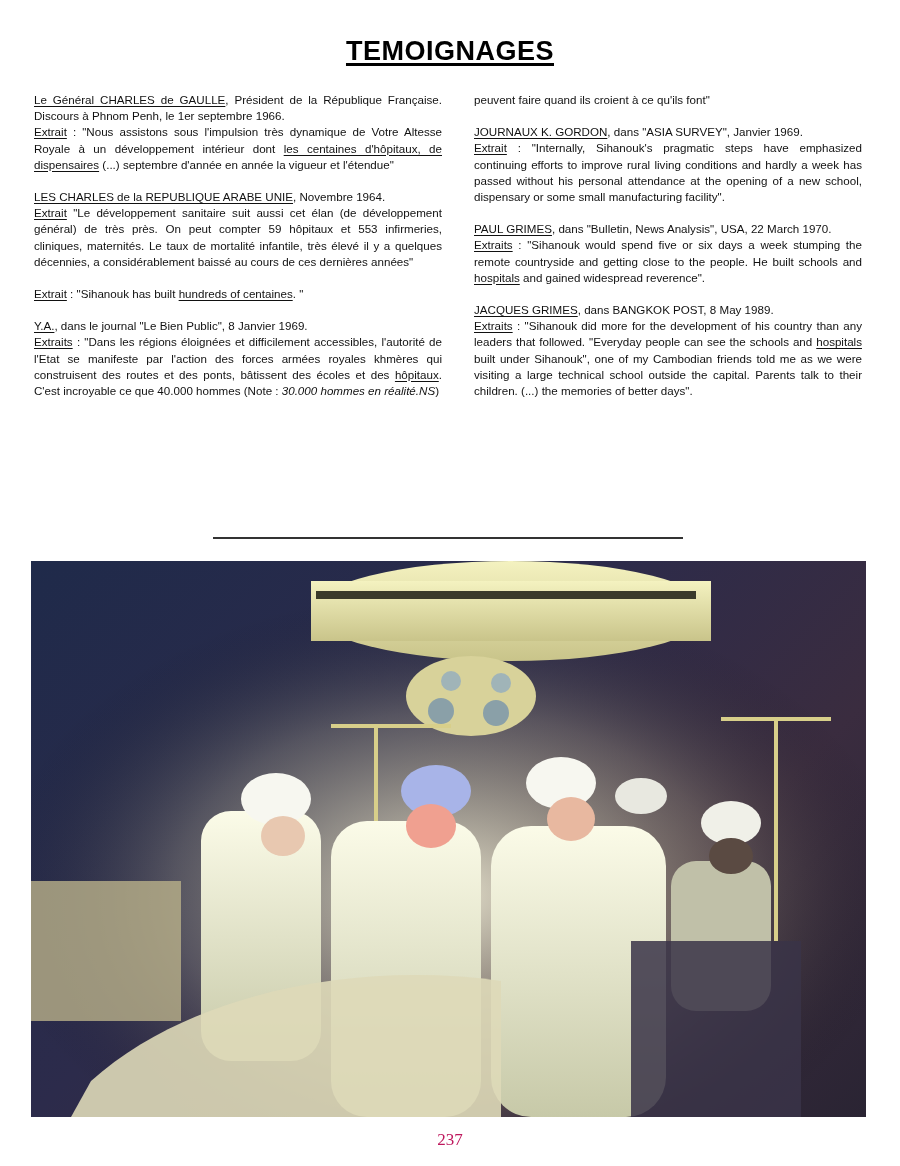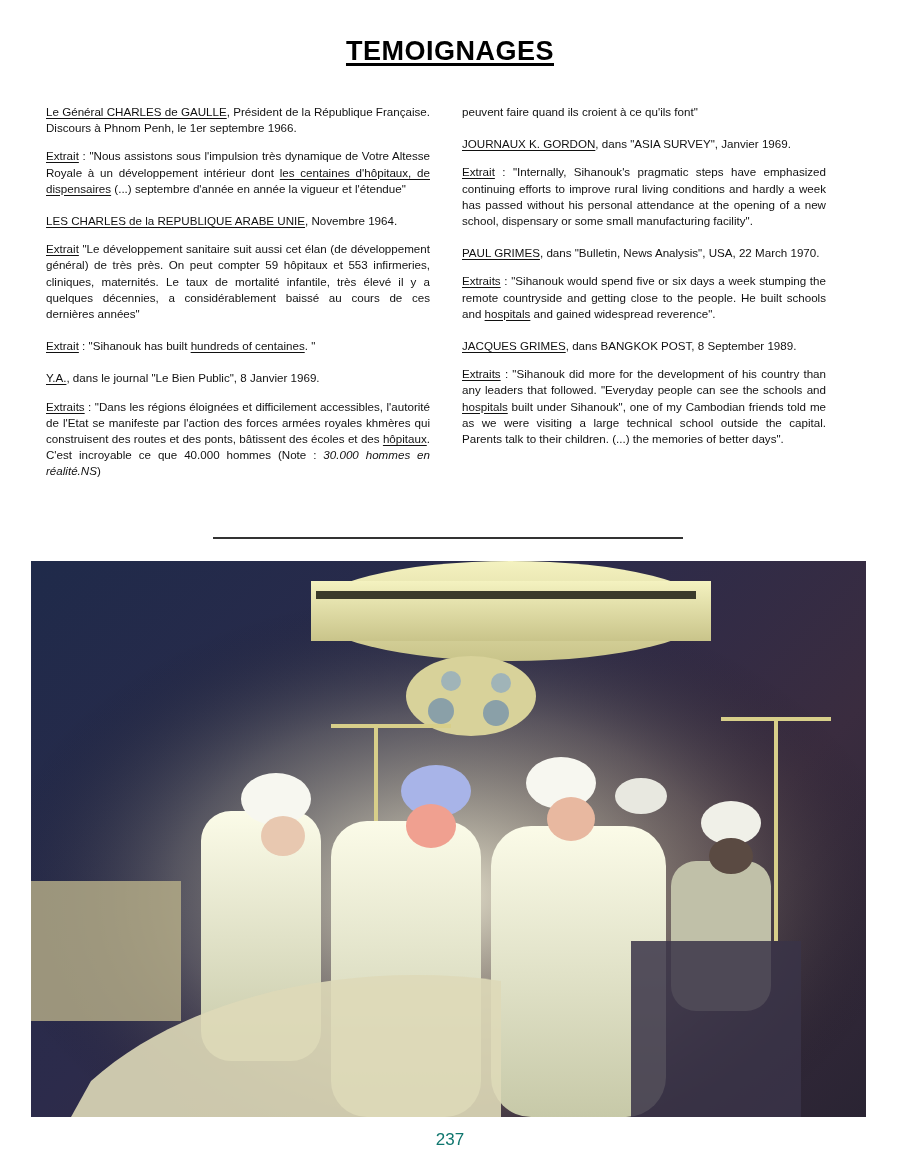--- a/index.html
+++ b/index.html
@@ -4,30 +4,30 @@
 <style>
   html, body { margin: 0; padding: 0; background: #ffffff; }
   body { width: 900px; height: 1166px; position: relative; overflow: hidden;
          font-family: "Liberation Sans", sans-serif; color: #111; }
   .title { position: absolute; top: 36px; left: 0; width: 900px; text-align: center;
            font-family: "Liberation Sans", sans-serif; font-weight: 900; font-size: 27px;
            letter-spacing: 0.5px; text-decoration: underline; text-decoration-thickness: 3px;
            text-underline-offset: 3px; color: #000; }
   .col { position: absolute; top: 92px; font-size: 11.6px; line-height: 16.2px; text-align: justify; }
   .col.left { left: 34px; width: 408px; }
-  .col.right { left: 450px; width: 388px; }
+  .col.right { left: 474px; width: 388px; }
   .entry { margin: 0 0 16px 0; }
-  .entry p { margin: 12px; }
+  .entry p { margin: 0; }
   .u { text-decoration: underline; text-underline-offset: 2px; }
   .it { font-style: italic; }
   .rule { position: absolute; top: 537px; left: 213px; width: 470px; height: 2px; background: #333; }
   .photo { position: absolute; top: 561px; left: 31px; width: 835px; height: 556px; overflow: hidden;
            background: linear-gradient(135deg, #1f2a4a 0%, #2c2b4b 40%, #3a2c3f 70%, #2a2433 100%); }
   .photo svg { width: 100%; height: 100%; display: block; }
-  .pagenum { position: absolute; top: 1130px; left: 0; width: 900px; text-align: center; font-size: 17px; color: #0f766e; }
+  .pagenum { position: absolute; top: 1130px; left: 0; width: 900px; text-align: center; font-size: 17px; color: #be185d; font-family: Liberation Serif, serif; }
 </style>
 </head>
 <body>
 
 <div class="title">TEMOIGNAGES</div>
 
 <div class="col left">
   <div class="entry">
     <p><span class="u">Le Général CHARLES de GAULLE</span><span>, Président de la République Française. Discours à Phnom Penh, le 1er septembre 1966.</span></p>
     <p><span class="u">Extrait</span><span> : </span><span>"Nous assistons sous l'impulsion très dynamique de Votre Altesse Royale à un développement intérieur dont </span><span class="u">les centaines d'hôpitaux, de dispensaires</span><span> (...) septembre d'année en année la vigueur et l'étendue"</span></p>
@@ -51,21 +51,21 @@
   </div>
   <div class="entry">
     <p><span class="u">JOURNAUX K. GORDON</span><span>, dans "ASIA SURVEY", Janvier 1969.</span></p>
     <p><span class="u">Extrait</span><span> : </span><span>"Internally, Sihanouk's pragmatic steps have emphasized continuing efforts to improve rural living conditions and hardly a week has passed without his personal attendance at the opening of a new school, dispensary or some small manufacturing facility".</span></p>
   </div>
   <div class="entry">
     <p><span class="u">PAUL GRIMES</span><span>, dans "Bulletin, News Analysis", USA, 22 March 1970.</span></p>
     <p><span class="u">Extraits</span><span> : </span><span>"Sihanouk would spend five or six days a week stumping the remote countryside and getting close to the people. He built schools and </span><span class="u">hospitals</span><span> and gained widespread reverence".</span></p>
   </div>
   <div class="entry">
-    <p><span class="u">JACQUES GRIMES</span><span>, dans BANGKOK POST, 8 September 1989.</span></p>
+    <p><span class="u">JACQUES GRIMES</span><span>, dans BANGKOK POST, 8 May 1989.</span></p>
     <p><span class="u">Extraits</span><span> : </span><span>"Sihanouk did more for the development of his country than any leaders that followed. "Everyday people can see the schools and </span><span class="u">hospitals</span><span> built under Sihanouk", one of my Cambodian friends told me as we were visiting a large technical school outside the capital. Parents talk to their children. (...) the memories of better days".</span></p>
   </div>
 </div>
 
 <div class="rule"></div>
 
 <div class="photo" title="Photograph of surgeons in white caps and masks operating under a large surgical lamp">
   <svg viewBox="0 0 835 556" preserveAspectRatio="none">
     <defs>
       <radialGradient id="glow" cx="50%" cy="60%" r="55%">

